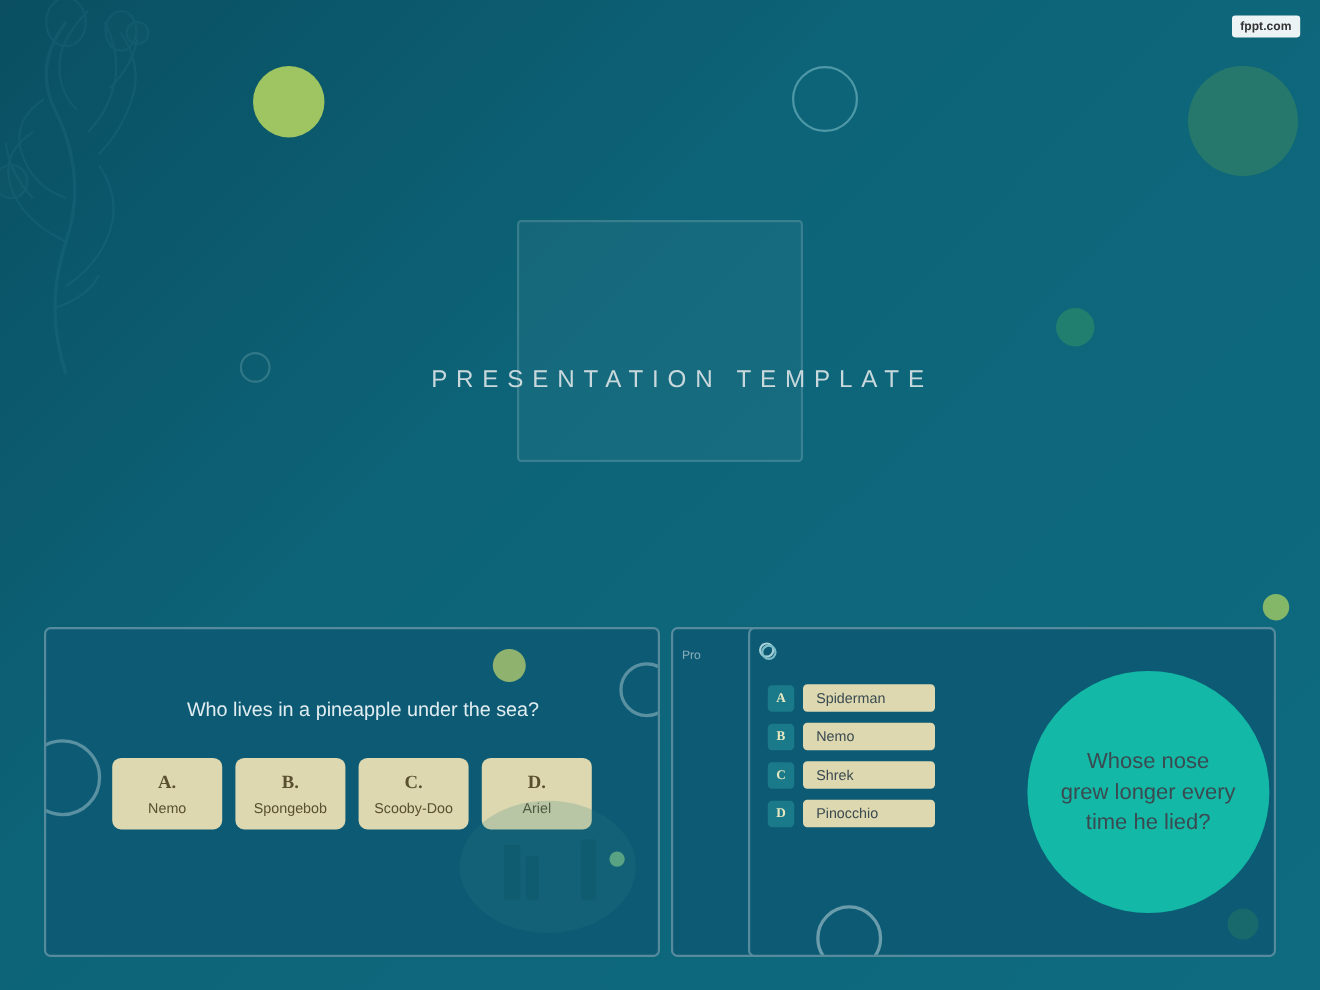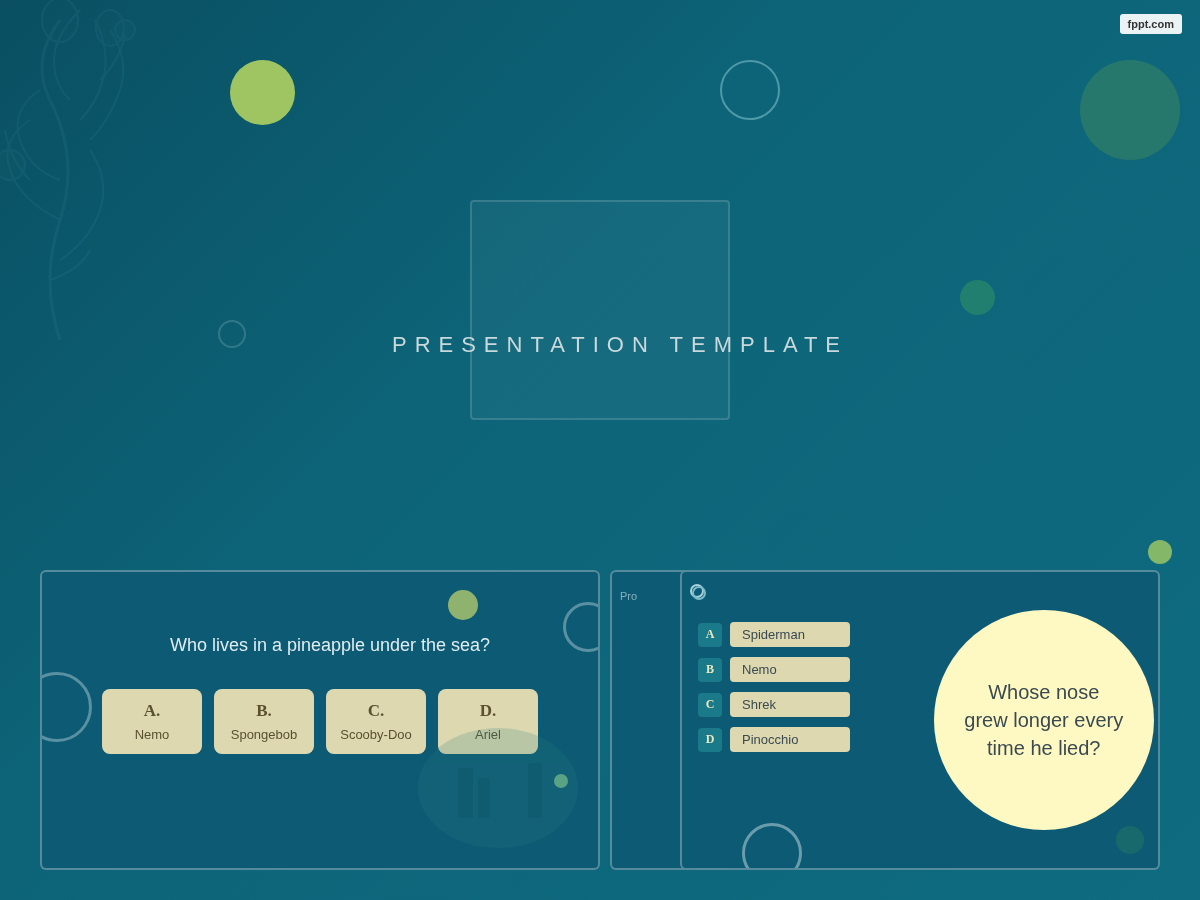--- a/index.html
+++ b/index.html
@@ -222,21 +222,21 @@
       width: 48%;
       display: flex;
       align-items: center;
       justify-content: center;
     }
 
     .slide2-circle-bg {
       width: 220px;
       height: 220px;
       border-radius: 50%;
-      background: #fef9c3;
+      background: #14b8a6;
       display: flex;
       align-items: center;
       justify-content: center;
       text-align: center;
       padding: 30px;
     }
 
     .slide2-question-text {
       font-size: 20px;
       color: #3a4a50;

